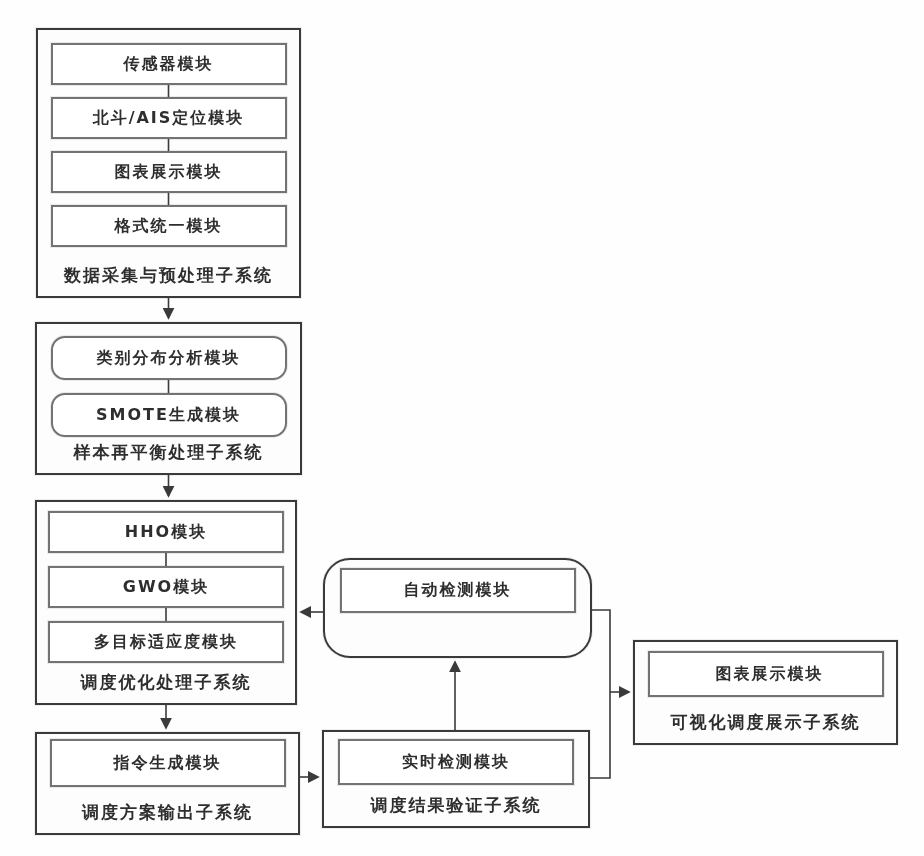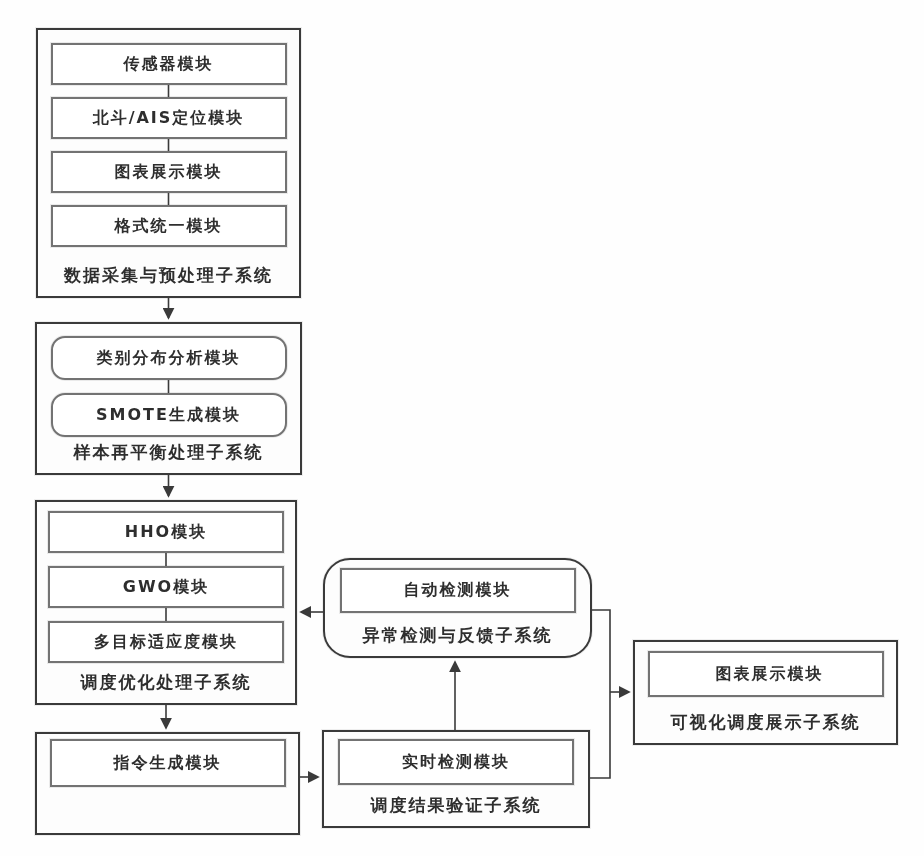--- a/index.html
+++ b/index.html
@@ -112,30 +112,30 @@
 
   <div class="sys" id="sys3">
     <div class="mod">HHO模块</div>
     <div class="mod">GWO模块</div>
     <div class="mod">多目标适应度模块</div>
     <div class="sys-label">调度优化处理子系统</div>
   </div>
 
   <div class="sys" id="sys4">
     <div class="mod">自动检测模块</div>
-    <div class="sys-label">异常检测与反馈子系统</div>
   </div>
 
   <div class="sys" id="sys5">
     <div class="mod">图表展示模块</div>
     <div class="sys-label">可视化调度展示子系统</div>
   </div>
 
   <div class="sys" id="sys6">
     <div class="mod">指令生成模块</div>
+    <div class="sys-label">调度方案输出子系统</div>
   </div>
 
   <div class="sys" id="sys7">
     <div class="mod">实时检测模块</div>
     <div class="sys-label">调度结果验证子系统</div>
   </div>
 
   <svg class="connectors" viewBox="0 0 924 856" xmlns="http://www.w3.org/2000/svg">
     <defs>
       <marker id="arr" viewBox="0 0 10 10" refX="8.5" refY="5" markerWidth="7.5" markerHeight="7.5" orient="auto-start-reverse">

